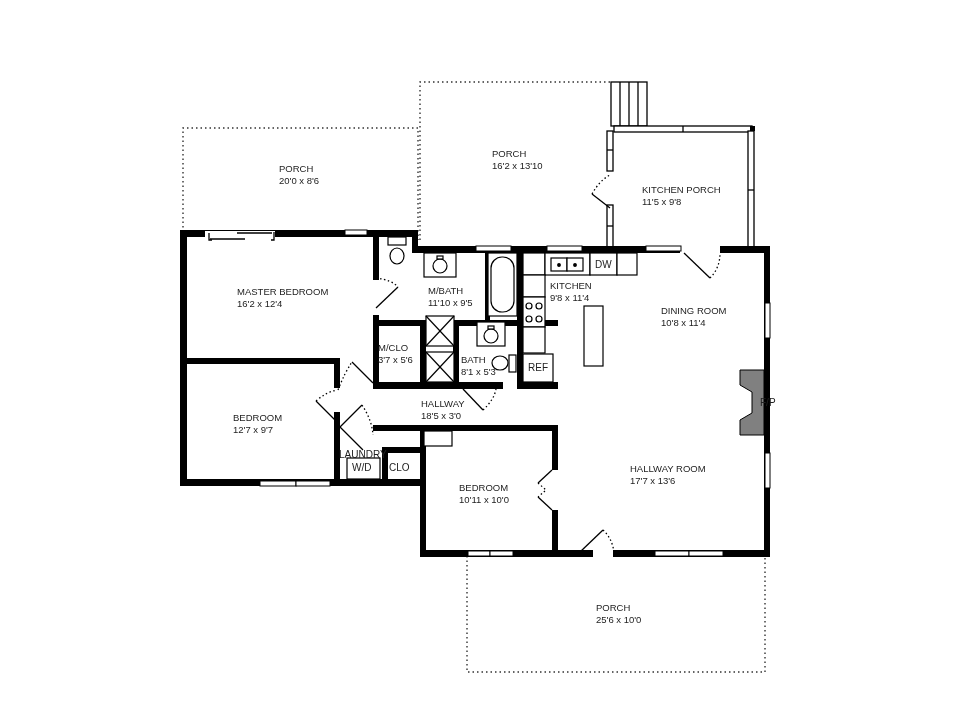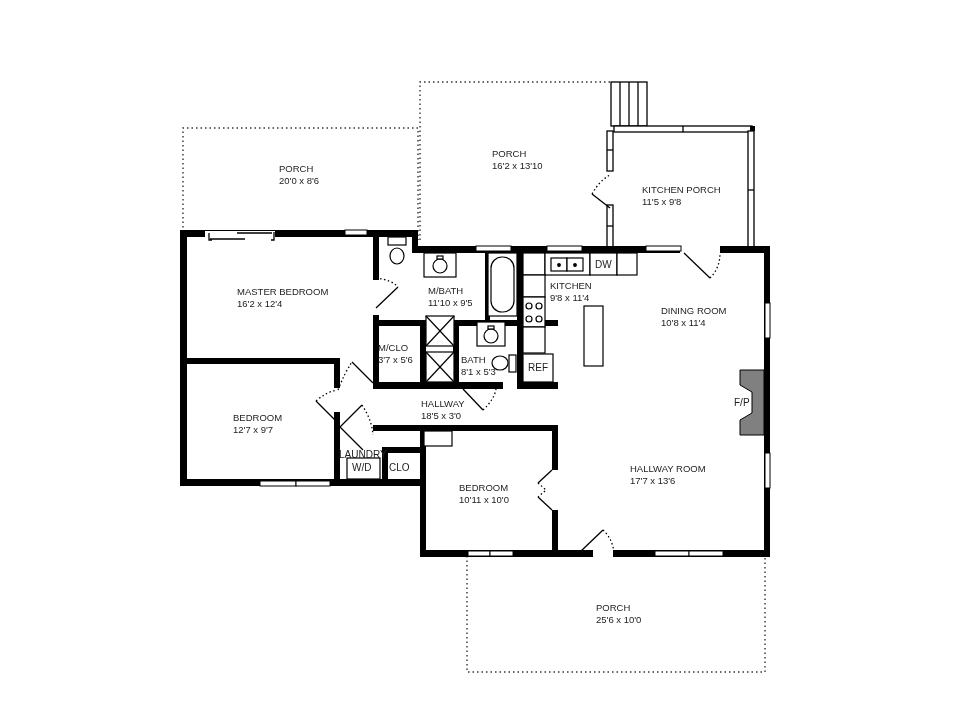--- a/index.html
+++ b/index.html
@@ -236,16 +236,16 @@
   <span class="nm">HALLWAY ROOM</span>
   <span class="dm">17'7 x 13'6</span>
 </div>
 <div class="lbl" style="left:596px;top:602px;">
   <span class="nm">PORCH</span>
   <span class="dm">25'6 x 10'0</span>
 </div>
 
 <div class="fx" style="left:595px;top:259px;">DW</div>
 <div class="fx" style="left:528px;top:362px;">REF</div>
-<div class="fx" style="left:734px;top:397px;">F/P</div>
+<div class="fx" style="left:760px;top:397px;">F/P</div>
 <div class="fx" style="left:339px;top:449px;">LAUNDRY</div>
 <div class="fx" style="left:352px;top:462px;">W/D</div>
 <div class="fx" style="left:389px;top:462px;">CLO</div>
 
 </body></html>

